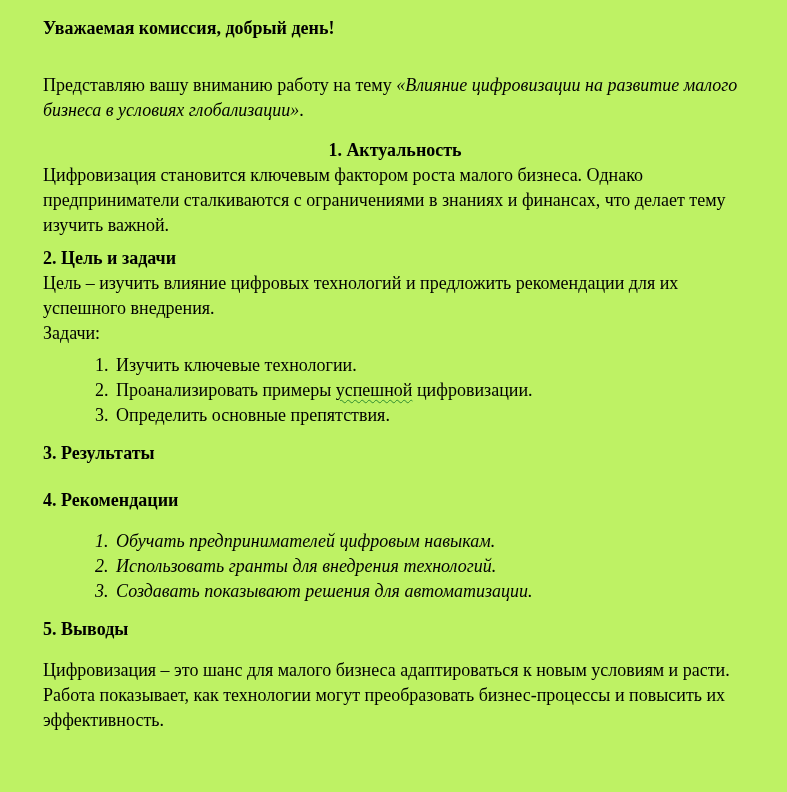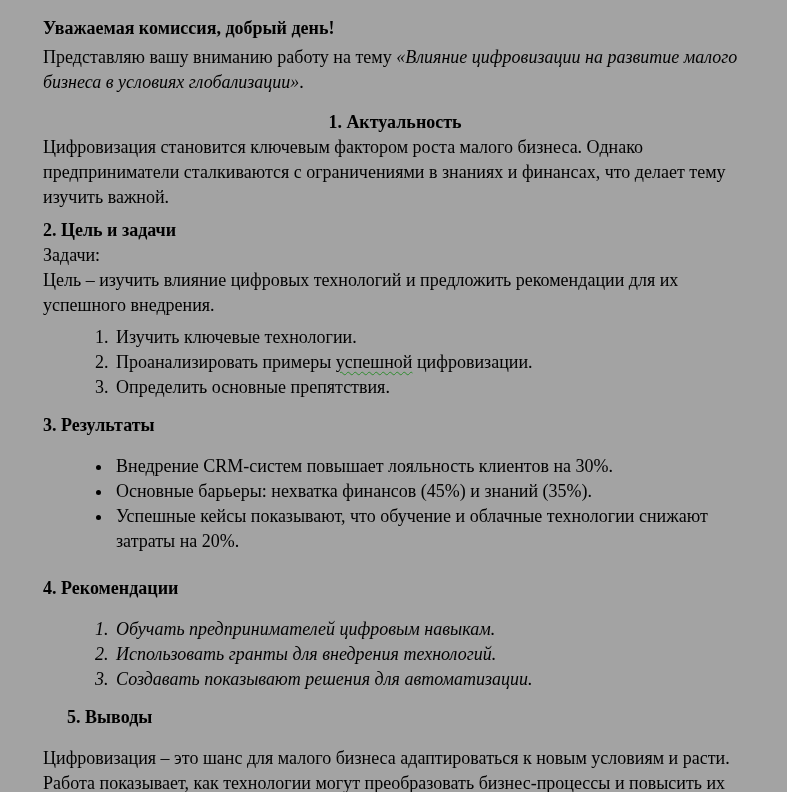--- a/index.html
+++ b/index.html
@@ -7,39 +7,39 @@
     padding: 0;
     background: #ffffff;
   }
   .page {
     position: relative;
     box-sizing: border-box;
     width: 787px;
     height: 792px;
     padding: 16px 40px 16px 43px;
     overflow: hidden;
-    background: #a3a3a3;
+    background: #bef264;
     color: #000000;
     font-family: "Liberation Serif", "DejaVu Serif", serif;
     font-size: 18px;
     line-height: 25px;
   }
   p { margin: 0; }
   .bold { font-weight: bold; }
   .italic { font-style: italic; }
 
-  .intro      { margin-top: 4px; }
+  .intro      { margin-top: 32px; }
   .h-s1       { margin-top: 15px; text-align: center; }
   .h-s2       { margin-top: 8px;  }
   .ol-tasks   { margin-top: 7px;  }
   .h-s3       { }
   .ul-results { margin-top: 16px; }
   .h-s4       { margin-top: 22px;  }
   .ol-recs    { margin-top: 16px; font-style: italic; }
-  .h-s5       { margin-top: 8px; margin-left: 24px;  }
+  .h-s5       { margin-top: 8px;  }
   .p-final    { margin-top: 16px; }
 
   ol, ul {
     margin: 13px;
     padding-left: 57px;
     list-style-position: outside;
   }
   ol { list-style-type: decimal; }
   ul { list-style-type: disc; }
   li { margin: 0; padding-left: 3px; }
@@ -61,38 +61,33 @@
   <p class="bold">Уважаемая комиссия, добрый день!</p>
 
   <p class="intro">
     <span>Представляю вашу вниманию работу на тему </span><span class="italic">«Влияние цифровизации на развитие малого бизнеса в условиях глобализации»</span><span>.</span>
   </p>
 
   <p class="bold h-s1">1. Актуальность</p>
   <p>Цифровизация становится ключевым фактором роста малого бизнеса. Однако предприниматели сталкиваются с ограничениями в знаниях и финансах, что делает тему изучить важной.</p>
 
   <p class="bold h-s2">2. Цель и задачи</p>
+  <p>Цель – изучить влияние цифровых технологий и предложить рекомендации для их успешного внедрения.</p>
   <p>Задачи:</p>
-  <p>Цель – изучить влияние цифровых технологий и предложить рекомендации для их успешного внедрения.</p>
 
   <ol class="ol-tasks">
     <li>Изучить ключевые технологии.</li>
     <li>
       <span>Проанализировать примеры </span><span class="grammar-mark">успешной</span><span> цифровизации.</span>
     </li>
     <li>Определить основные препятствия.</li>
   </ol>
 
   <p class="bold h-s3">3. Результаты</p>
 
-  <ul class="ul-results">
-    <li>Внедрение CRM-систем повышает лояльность клиентов на 30%.</li>
-    <li>Основные барьеры: нехватка финансов (45%) и знаний (35%).</li>
-    <li>Успешные кейсы показывают, что обучение и облачные технологии снижают затраты на 20%.</li>
-  </ul>
 
   <p class="bold h-s4">4. Рекомендации</p>
 
   <ol class="ol-recs">
     <li>Обучать предпринимателей цифровым навыкам.</li>
     <li>Использовать гранты для внедрения технологий.</li>
     <li>Создавать показывают решения для автоматизации.</li>
   </ol>
 
   <p class="bold h-s5">5. Выводы</p>

